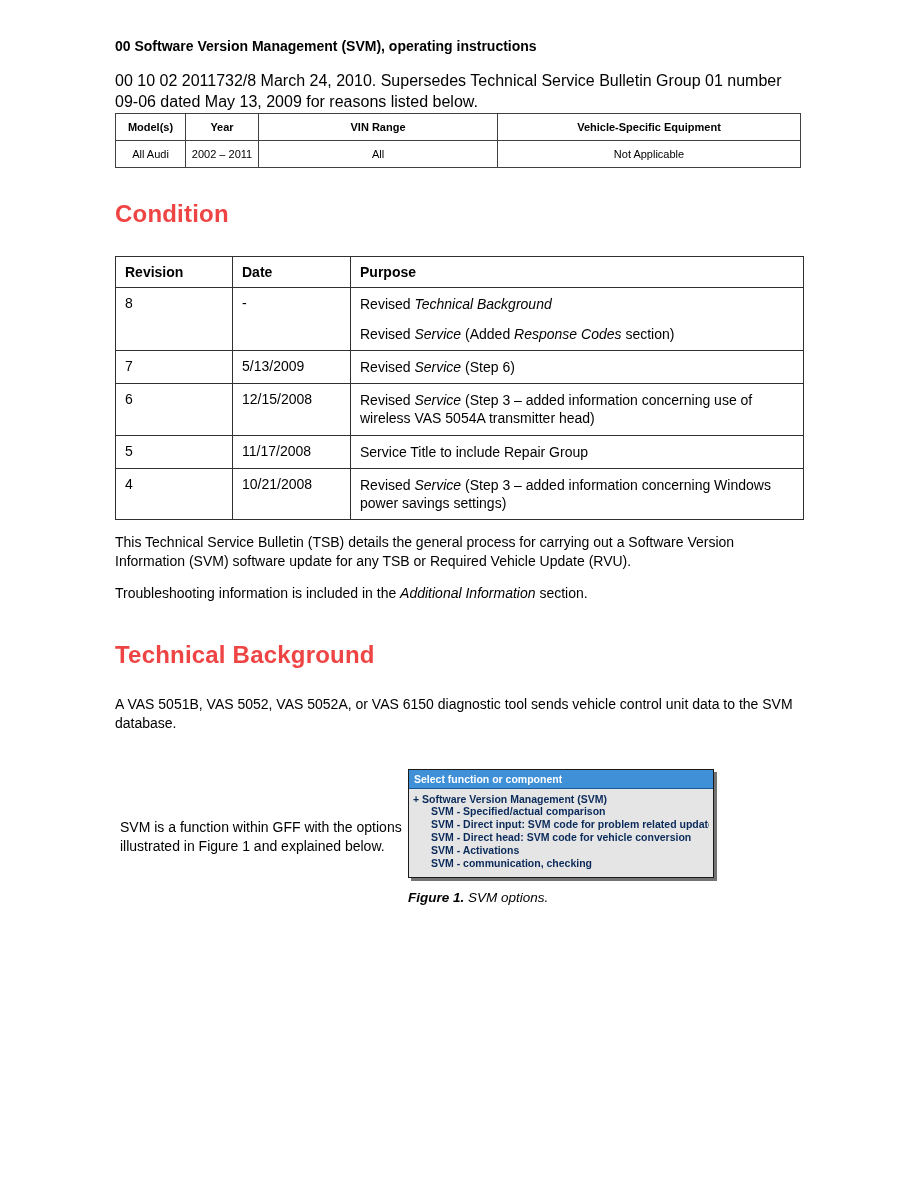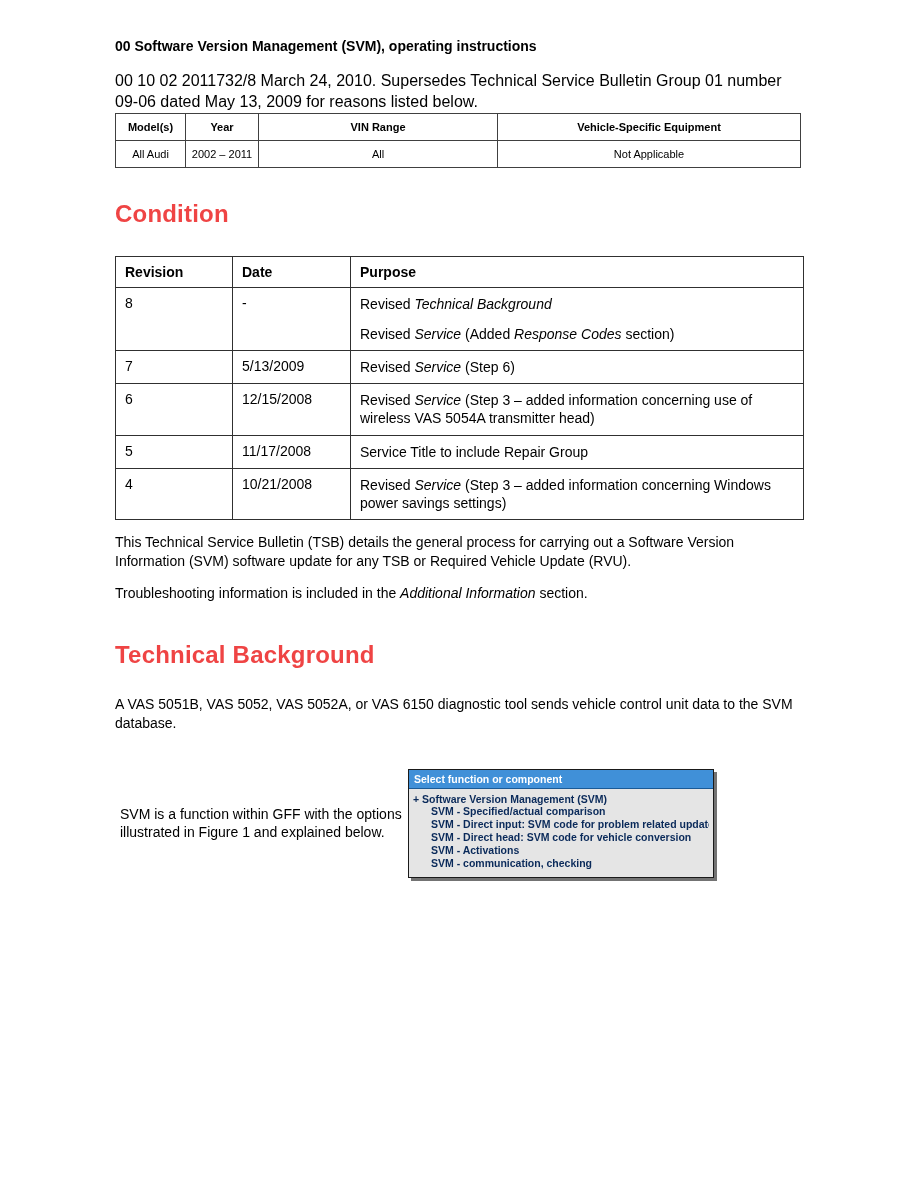--- a/index.html
+++ b/index.html
@@ -173,16 +173,17 @@
         <div class="figure-header">Select function or component</div>
         <div class="figure-body">
           <div class="fig-item">+  Software Version Management (SVM)</div>
           <div class="fig-item indented">SVM - Specified/actual comparison</div>
           <div class="fig-item indented">SVM - Direct input: SVM code for problem related update</div>
           <div class="fig-item indented">SVM - Direct head: SVM code for vehicle conversion</div>
           <div class="fig-item indented">SVM - Activations</div>
           <div class="fig-item indented">SVM - communication, checking</div>
         </div>
       </div>
+      <p class="figure-caption"><span class="cap-label">Figure 1.</span><span class="cap-text"> SVM options.</span></p>
     </div>
   </div>
 
 </div>
 
 </body></html>

